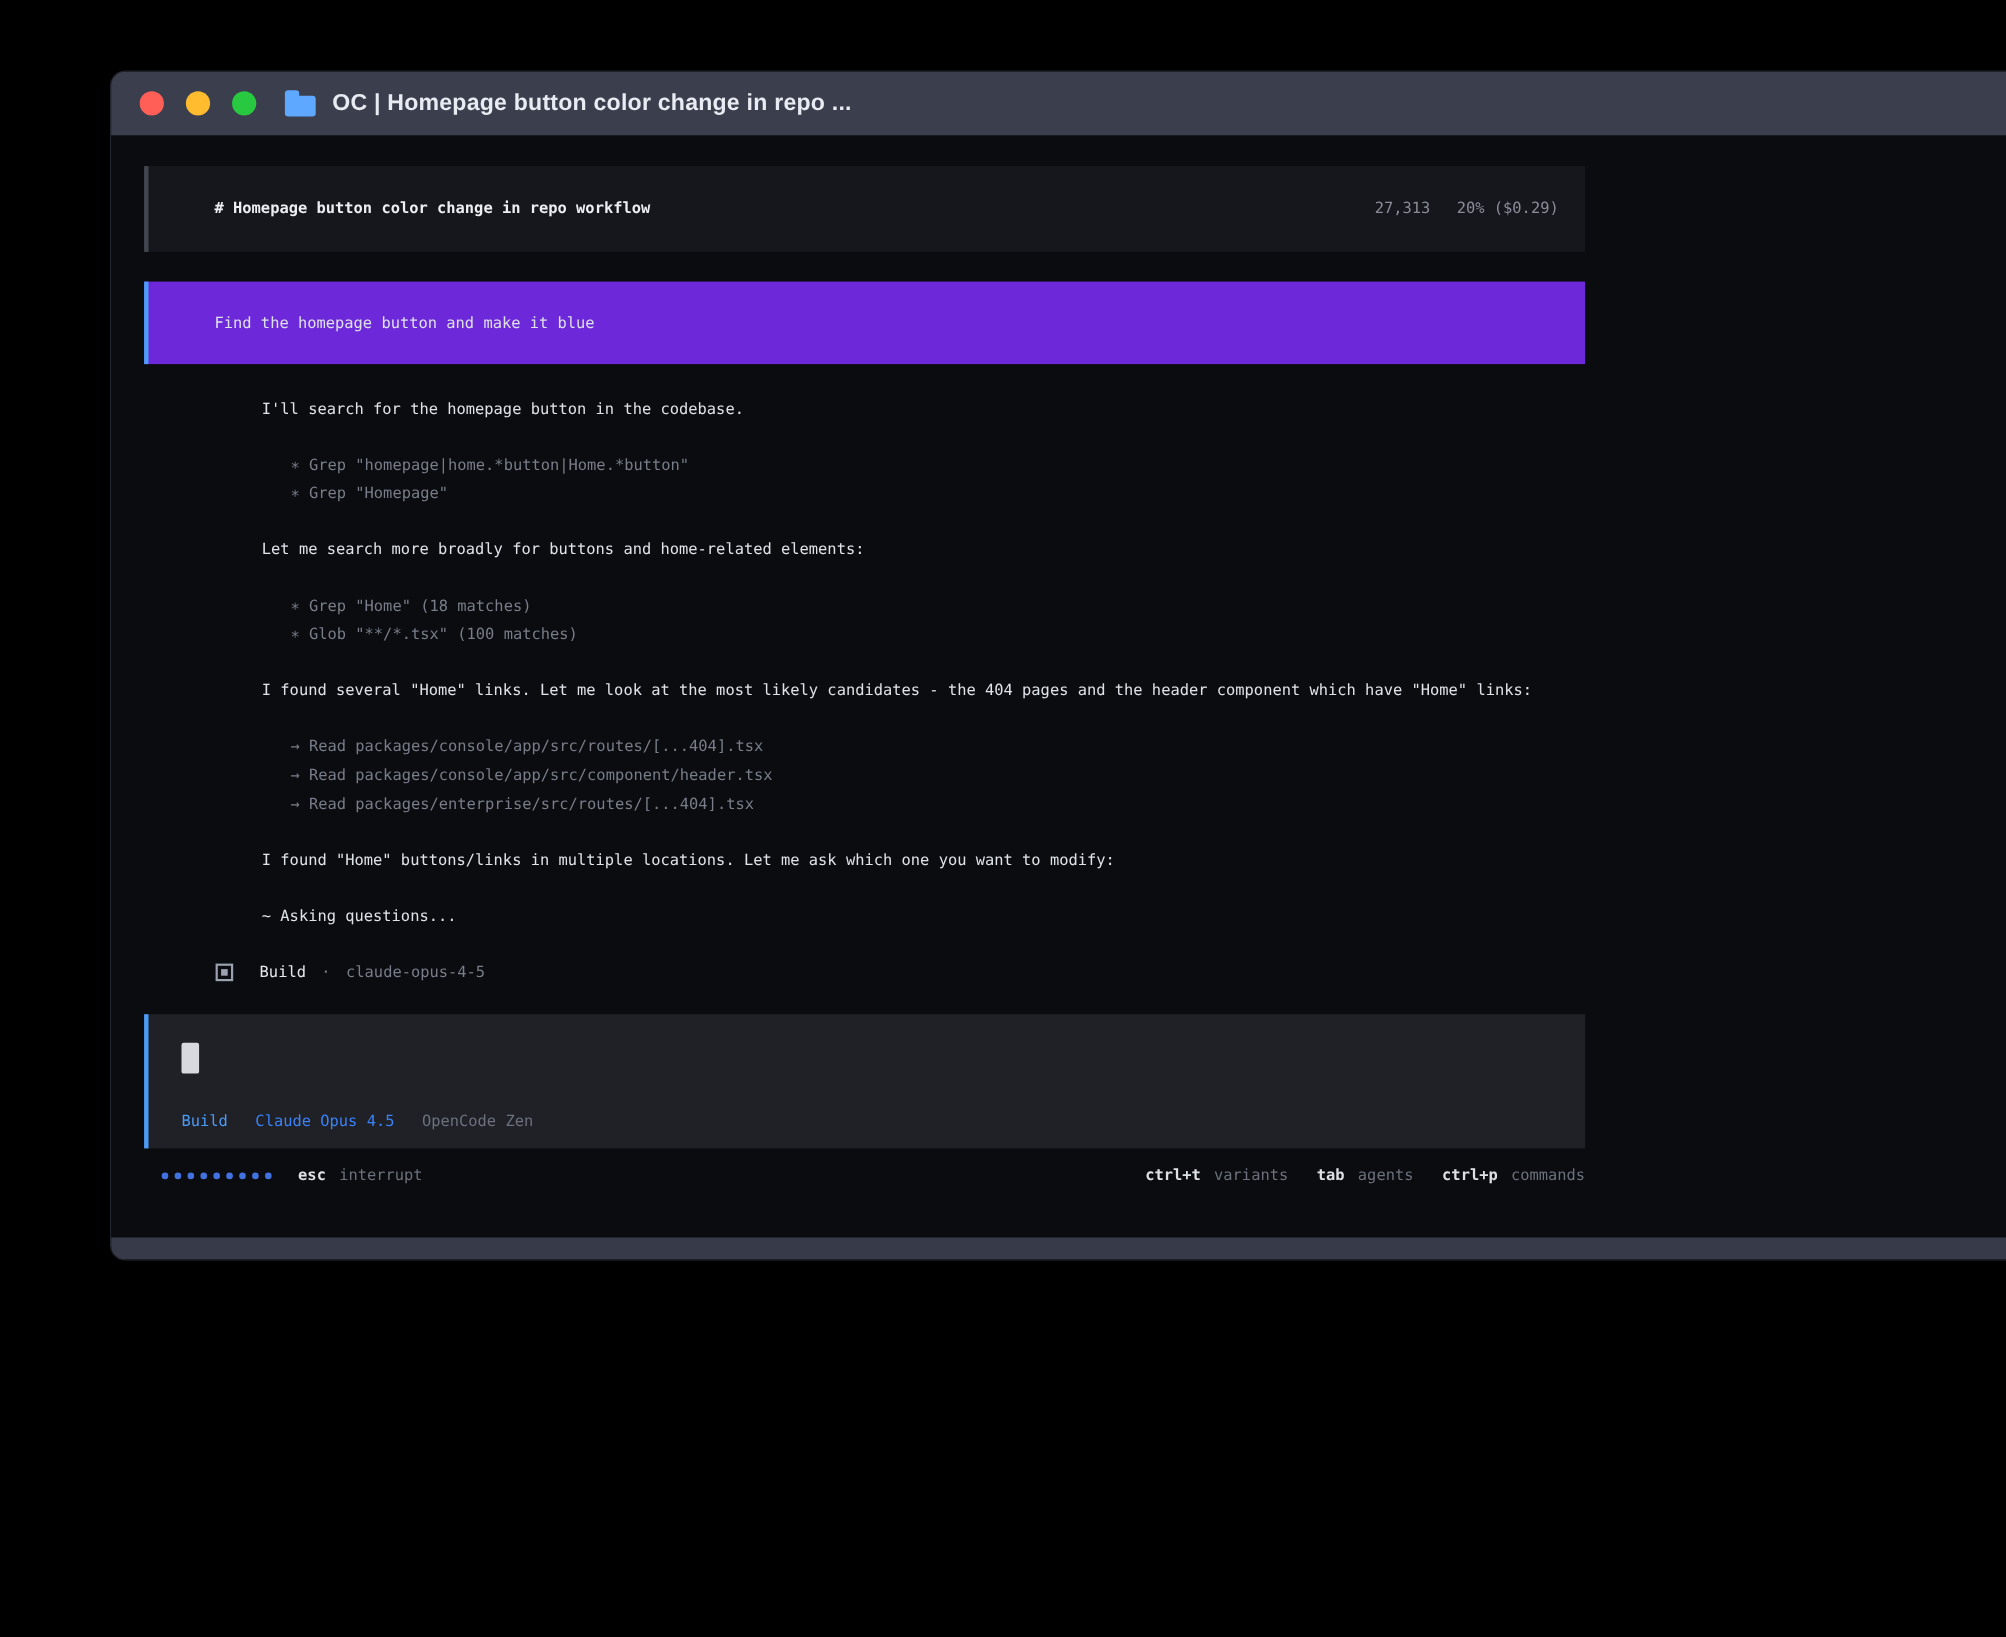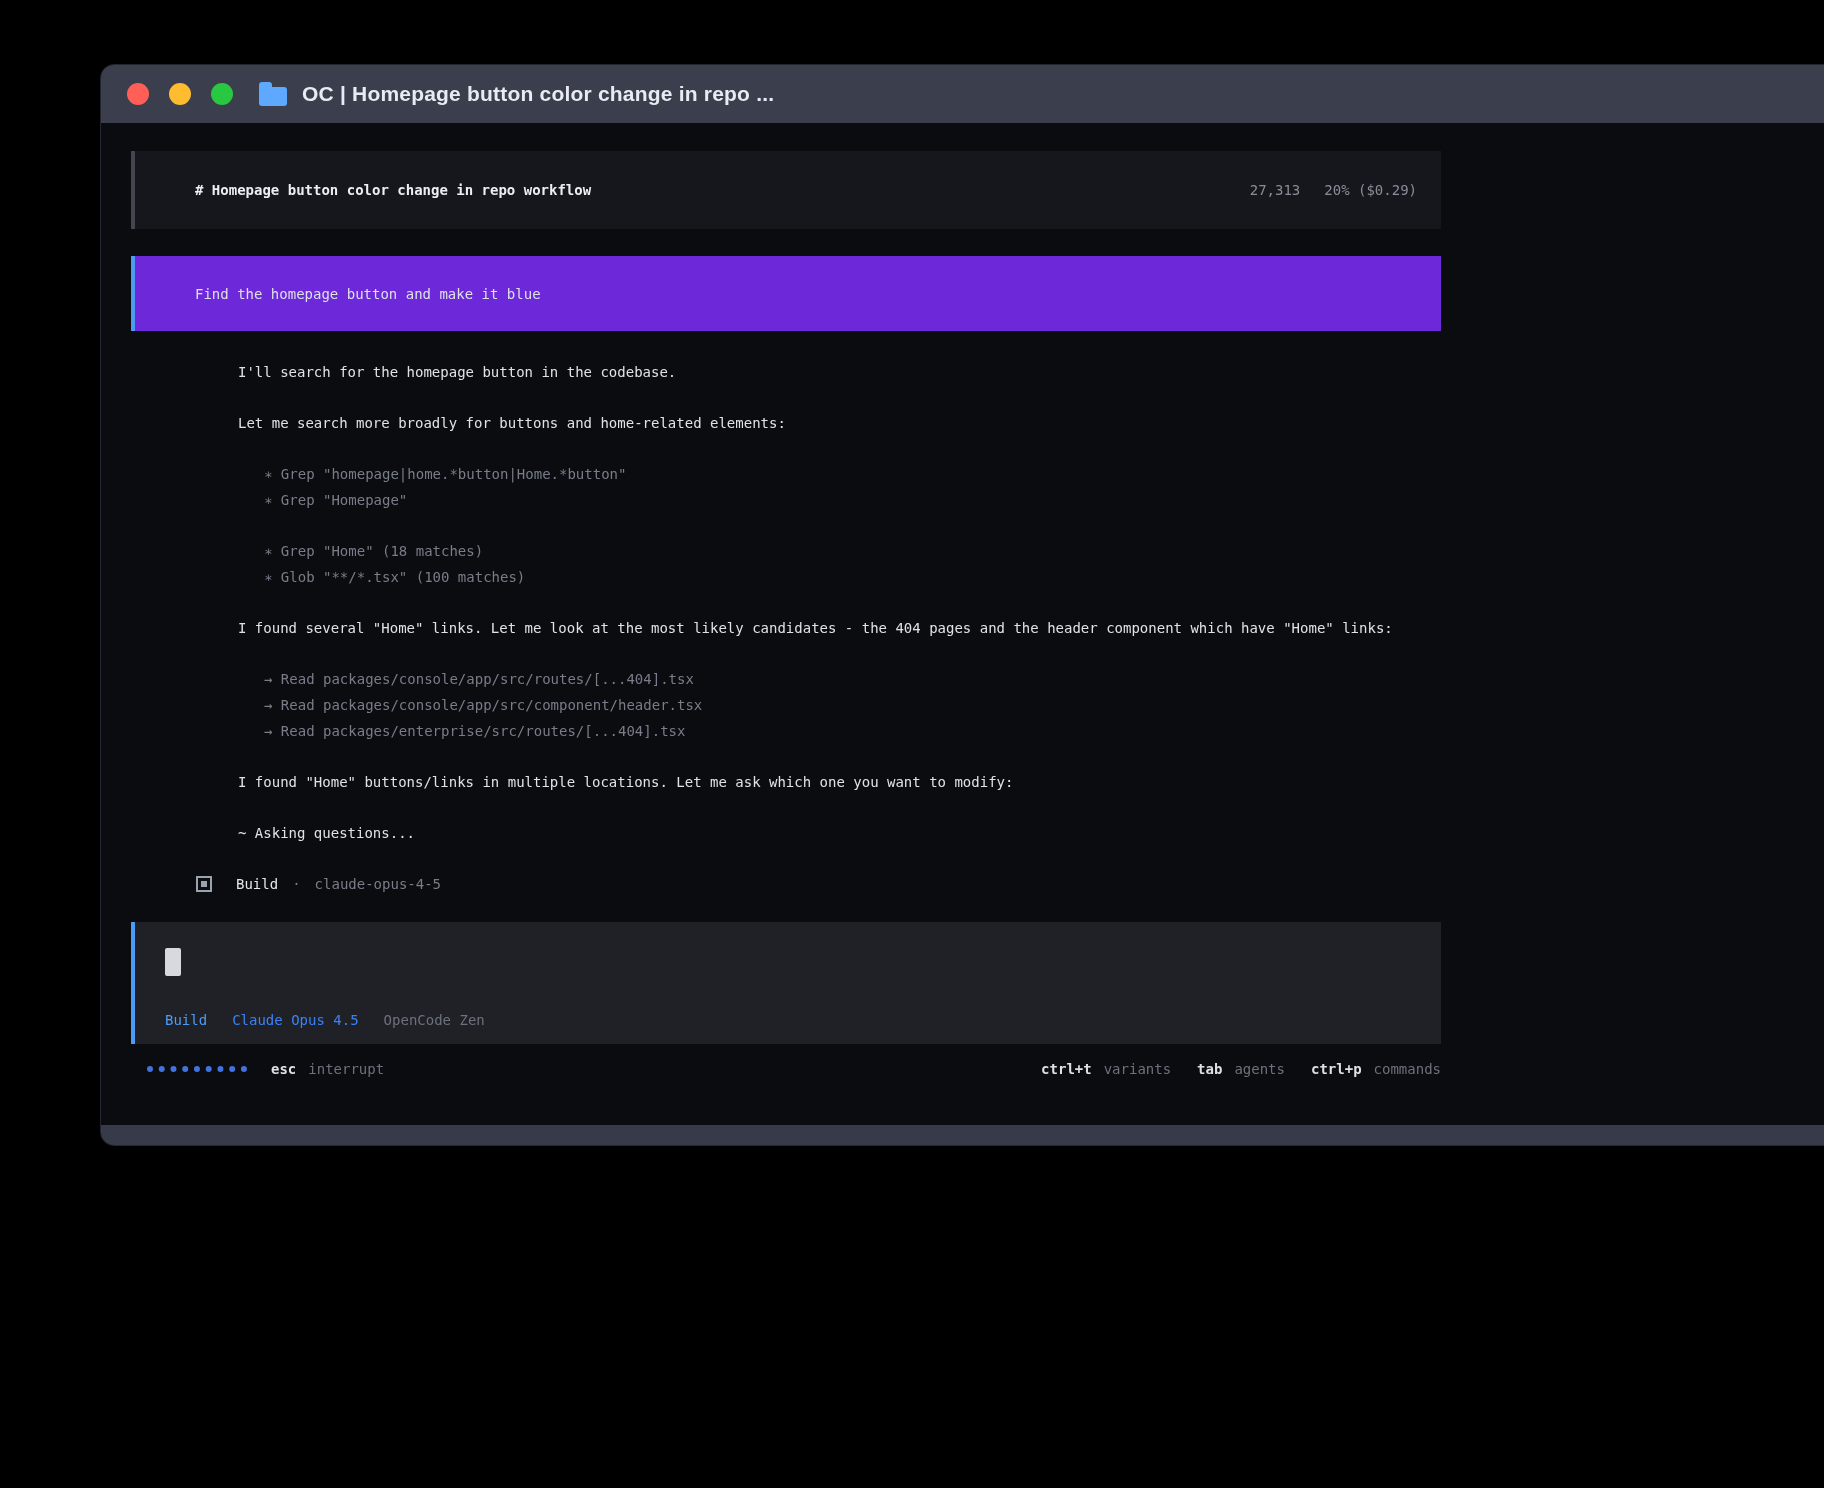--- a/index.html
+++ b/index.html
@@ -185,26 +185,26 @@
       </div>
 
       <div class="block user-block">
         <span>Find the homepage button and make it blue</span>
       </div>
 
       <div class="conversation">
           <div class="para text">
             <div class="line">I'll search for the homepage button in the codebase.</div>
           </div>
-          <div class="para text">
-            <div class="line">Let me search more broadly for buttons and home-related elements:</div>
-          </div>
           <div class="para tool">
             <div class="line">∗ Grep "homepage|home.*button|Home.*button"</div>
             <div class="line">∗ Grep "Homepage"</div>
+          </div>
+          <div class="para text">
+            <div class="line">Let me search more broadly for buttons and home-related elements:</div>
           </div>
           <div class="para tool">
             <div class="line">∗ Grep "Home" (18 matches)</div>
             <div class="line">∗ Glob "**/*.tsx" (100 matches)</div>
           </div>
           <div class="para text">
             <div class="line">I found several "Home" links. Let me look at the most likely candidates - the 404 pages and the header component which have "Home" links:</div>
           </div>
           <div class="para tool">
             <div class="line">→ Read packages/console/app/src/routes/[...404].tsx</div>

